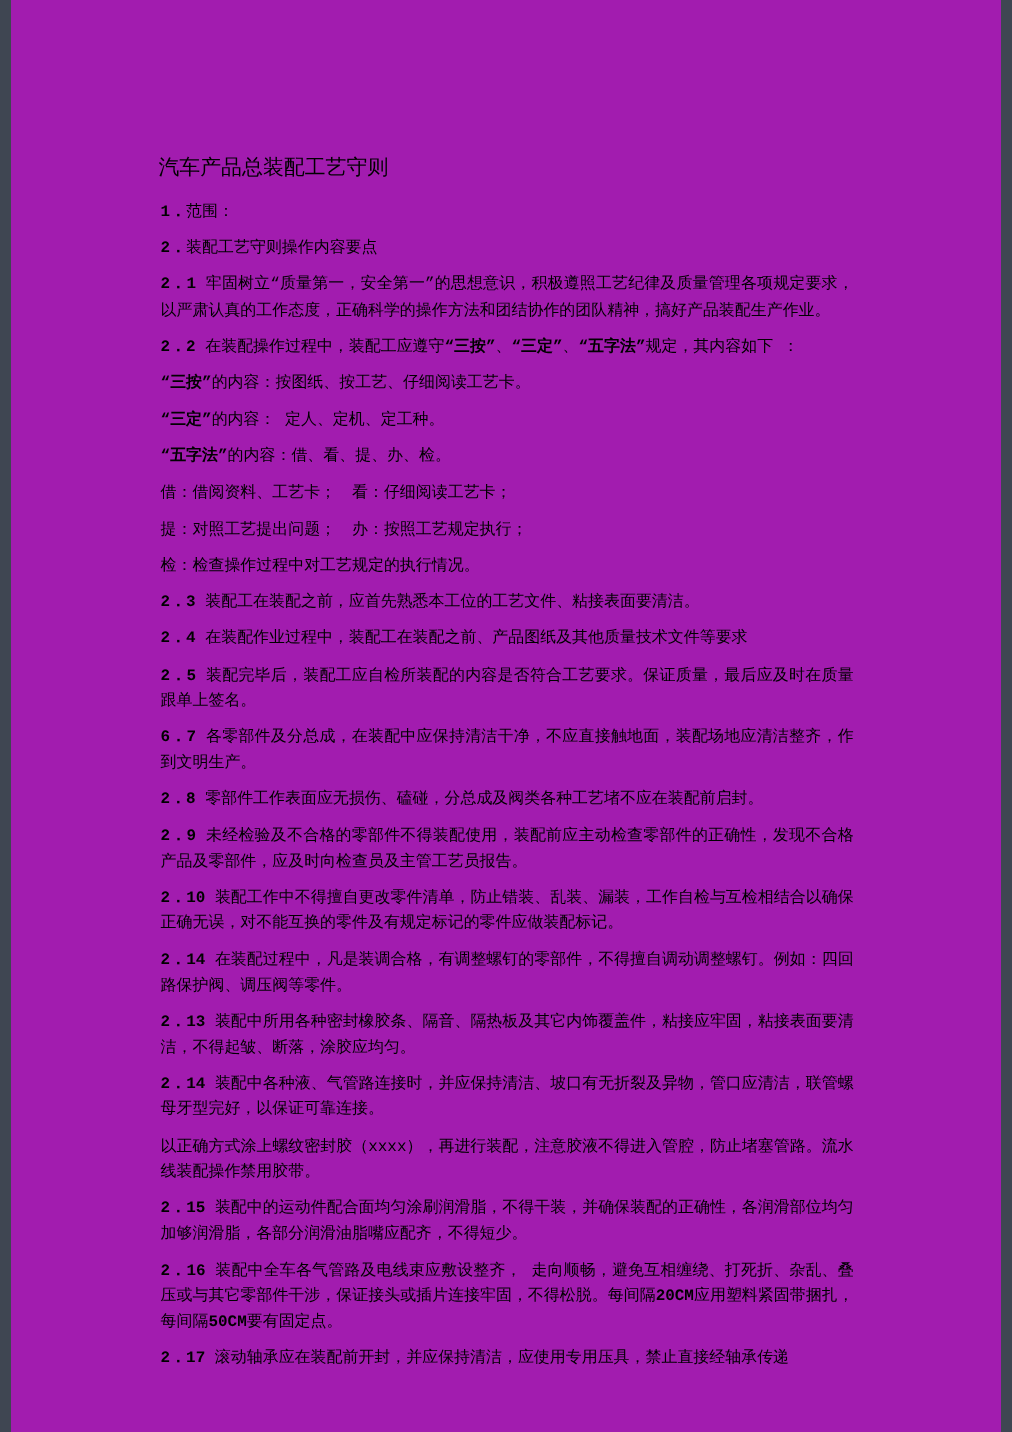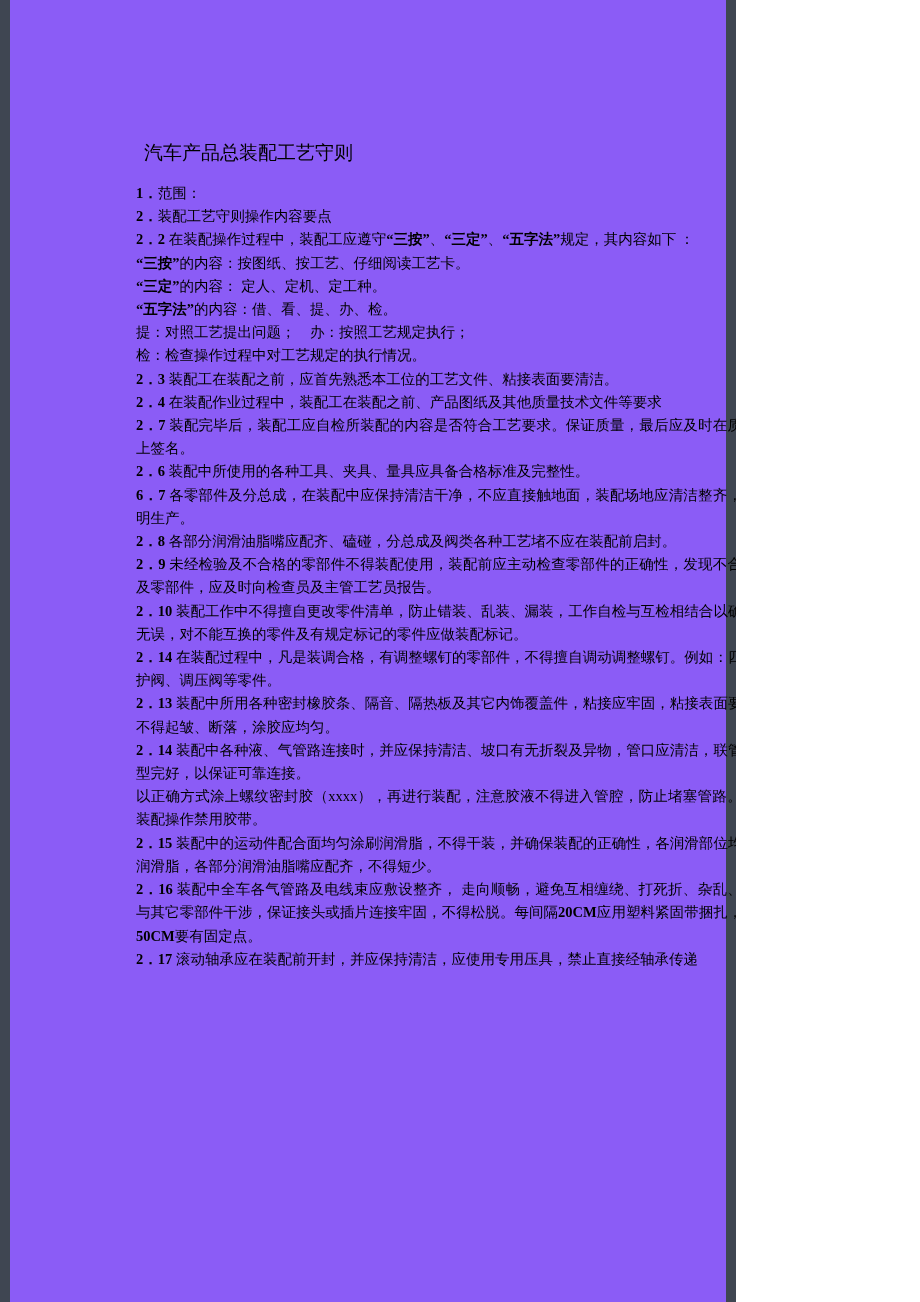--- a/index.html
+++ b/index.html
@@ -1,21 +1,21 @@
 <!DOCTYPE html>
 <html><head>
 <meta charset="utf-8">
 <style>
   html, body { margin: 0; padding: 0; }
   body { background: #ffffff; font-family: "Liberation Serif", "DejaVu Serif", serif; }
   .page {
     position: relative;
-    width: 736px;
+    width: 920px;
     height: 1302px;
-    background: #8b5cf6;
+    background: #a21caf;
     overflow: hidden;
     box-sizing: border-box;
   }
   .edge {
     position: absolute;
     top: 0; bottom: 0;
     width: 10px;
     background: #3f4652;
   }
   .edge-left  { left: 0; }
@@ -29,49 +29,51 @@
     font-size: 14.5px;
     line-height: 23.2px;
   }
   .doc-title {
     font-size: 19px;
     font-weight: normal;
     margin: 0 0 16px 8px;
     line-height: 26px;
   }
   .doc-body p {
-    margin: 0;
+    margin: 10px;
     text-align: justify;
     word-break: break-all;
+    font-family: Liberation Mono, monospace;
   }
   .doc-body .b { font-weight: bold; }
 </style>
 </head>
 <body>
 
 <div class="page">
   <div class="edge edge-left"></div>
   <div class="edge edge-right"></div>
   <div class="content">
     <h1 class="doc-title">汽车产品总装配工艺守则</h1>
     <div class="doc-body">
         <p><span class="b">1．</span><span>范围：</span></p>
         <p><span class="b">2．</span><span>装配工艺守则操作内容要点</span></p>
+        <p><span class="b">2．1 </span><span>牢固树立“质量第一，安全第一”的思想意识，积极遵照工艺纪律及质量管理各项规定要求，以严肃认真的工作态度，正确科学的操作方法和团结协作的团队精神，搞好产品装配生产作业。</span></p>
         <p><span class="b">2．2 </span><span>在装配操作过程中，装配工应遵守</span><span class="b">“三按”</span><span>、</span><span class="b">“三定”</span><span>、</span><span class="b">“五字法”</span><span>规定，其内容如下 ：</span></p>
         <p><span class="b">“三按”</span><span>的内容：按图纸、按工艺、仔细阅读工艺卡。</span></p>
         <p><span class="b">“三定”</span><span>的内容： 定人、定机、定工种。</span></p>
         <p><span class="b">“五字法”</span><span>的内容：借、看、提、办、检。</span></p>
+        <p><span>借：借阅资料、工艺卡；　看：仔细阅读工艺卡；</span></p>
         <p><span>提：对照工艺提出问题；　办：按照工艺规定执行；</span></p>
         <p><span>检：检查操作过程中对工艺规定的执行情况。</span></p>
         <p><span class="b">2．3 </span><span>装配工在装配之前，应首先熟悉本工位的工艺文件、粘接表面要清洁。</span></p>
         <p><span class="b">2．4 </span><span>在装配作业过程中，装配工在装配之前、产品图纸及其他质量技术文件等要求</span></p>
-        <p><span class="b">2．7 </span><span>装配完毕后，装配工应自检所装配的内容是否符合工艺要求。保证质量，最后应及时在质量跟单上签名。</span></p>
-        <p><span class="b">2．6 </span><span>装配中所使用的各种工具、夹具、量具应具备合格标准及完整性。</span></p>
+        <p><span class="b">2．5 </span><span>装配完毕后，装配工应自检所装配的内容是否符合工艺要求。保证质量，最后应及时在质量跟单上签名。</span></p>
         <p><span class="b">6．7 </span><span>各零部件及分总成，在装配中应保持清洁干净，不应直接触地面，装配场地应清洁整齐，作到文明生产。</span></p>
-        <p><span class="b">2．8 </span><span>各部分润滑油脂嘴应配齐、磕碰，分总成及阀类各种工艺堵不应在装配前启封。</span></p>
+        <p><span class="b">2．8 </span><span>零部件工作表面应无损伤、磕碰，分总成及阀类各种工艺堵不应在装配前启封。</span></p>
         <p><span class="b">2．9 </span><span>未经检验及不合格的零部件不得装配使用，装配前应主动检查零部件的正确性，发现不合格产品及零部件，应及时向检查员及主管工艺员报告。</span></p>
         <p><span class="b">2．10 </span><span>装配工作中不得擅自更改零件清单，防止错装、乱装、漏装，工作自检与互检相结合以确保正确无误，对不能互换的零件及有规定标记的零件应做装配标记。</span></p>
         <p><span class="b">2．14 </span><span>在装配过程中，凡是装调合格，有调整螺钉的零部件，不得擅自调动调整螺钉。例如：四回路保护阀、调压阀等零件。</span></p>
         <p><span class="b">2．13 </span><span>装配中所用各种密封橡胶条、隔音、隔热板及其它内饰覆盖件，粘接应牢固，粘接表面要清洁，不得起皱、断落，涂胶应均匀。</span></p>
         <p><span class="b">2．14 </span><span>装配中各种液、气管路连接时，并应保持清洁、坡口有无折裂及异物，管口应清洁，联管螺母牙型完好，以保证可靠连接。</span></p>
         <p><span>以正确方式涂上螺纹密封胶（xxxx），再进行装配，注意胶液不得进入管腔，防止堵塞管路。流水线装配操作禁用胶带。</span></p>
         <p><span class="b">2．15 </span><span>装配中的运动件配合面均匀涂刷润滑脂，不得干装，并确保装配的正确性，各润滑部位均匀加够润滑脂，各部分润滑油脂嘴应配齐，不得短少。</span></p>
         <p><span class="b">2．16 </span><span>装配中全车各气管路及电线束应敷设整齐， 走向顺畅，避免互相缠绕、打死折、杂乱、叠压或与其它零部件干涉，保证接头或插片连接牢固，不得松脱。每间隔</span><span class="b">20CM</span><span>应用塑料紧固带捆扎，每间隔</span><span class="b">50CM</span><span>要有固定点。</span></p>
         <p><span class="b">2．17 </span><span>滚动轴承应在装配前开封，并应保持清洁，应使用专用压具，禁止直接经轴承传递</span></p>
       </div>

